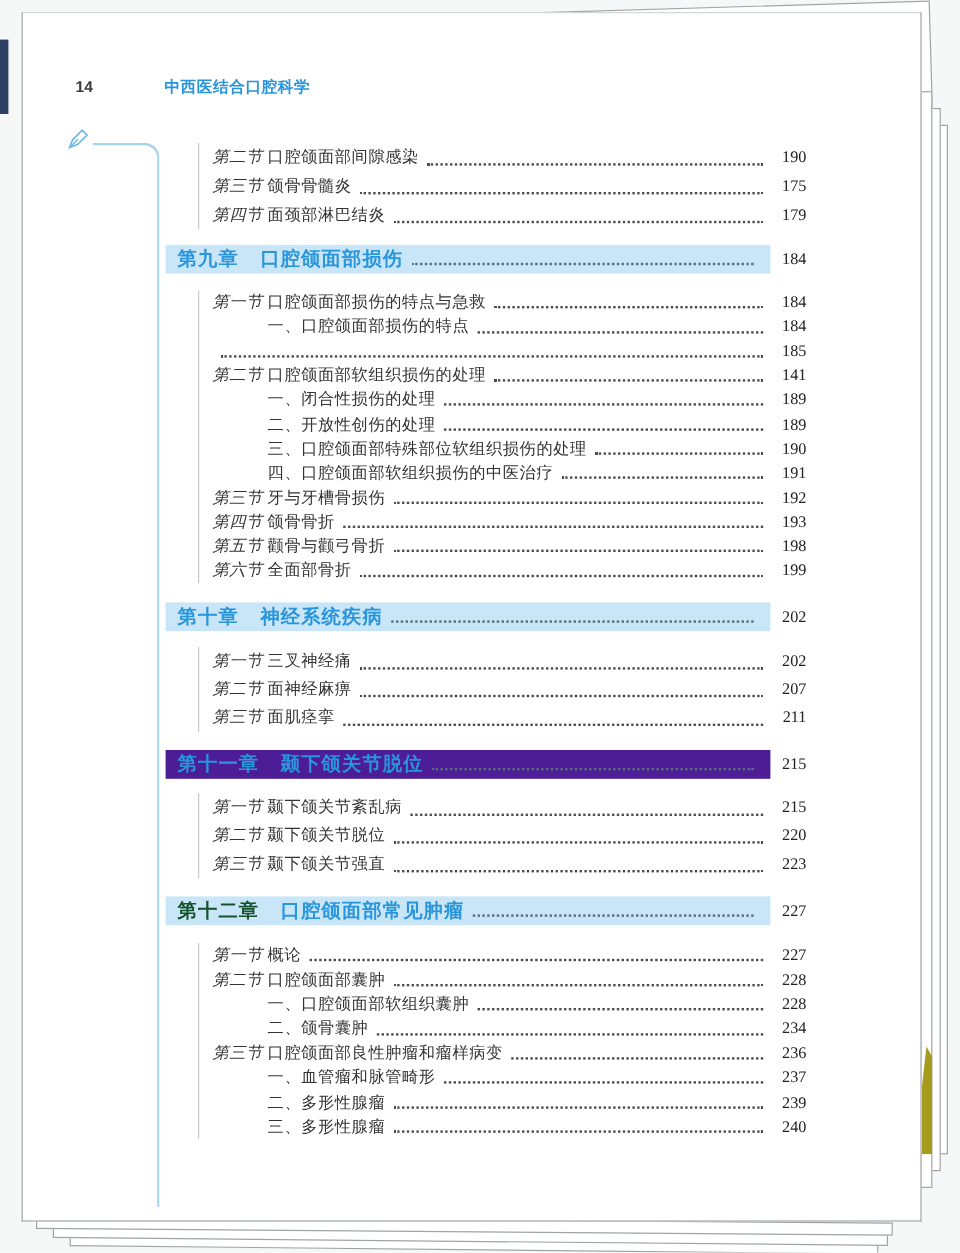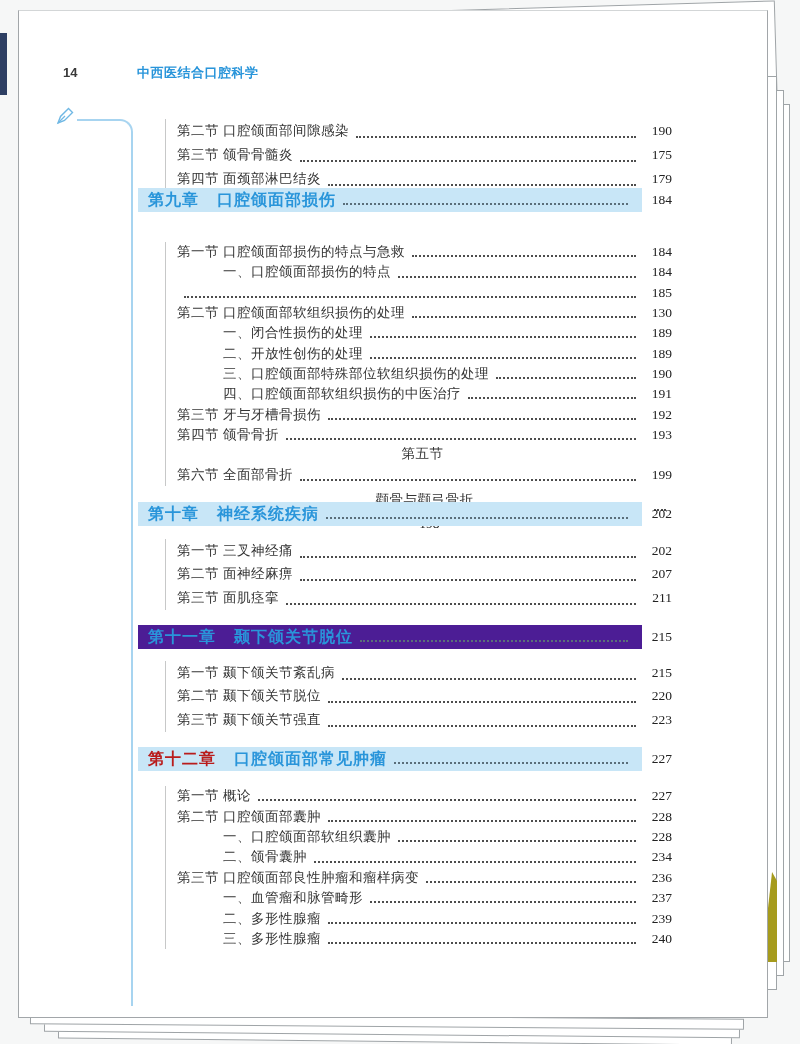--- a/index.html
+++ b/index.html
@@ -29,21 +29,21 @@
   .hdr-title{left:137px;top:66px;letter-spacing:.5px;}
   
   .quill{position:absolute;left:55px;top:105px;z-index:6;}
   .corner-line{position:absolute;left:77px;top:119px;width:56px;height:887px;z-index:5;
                border-top:2px solid #a7d4f0;border-right:2px solid #a7d4f0;
                border-top-right-radius:13px;box-sizing:border-box;}
   
   #toc{position:absolute;left:138px;top:0;width:534px;height:1044px;z-index:6;}
   .group{position:absolute;left:0;right:0;margin-left:27px;border-left:1px solid #c7c8c8;padding-left:11px;}
   .row{display:flex;align-items:center;font-size:13.5px;color:#333;}
-  .lbl{display:inline-block;width:46px;flex:0 0 46px;letter-spacing:.5px;}
+  .lbl{display:inline-block;width:46px;flex:0 0 46px;letter-spacing:.5px;font-style:italic;}
   .ttl{letter-spacing:.5px;white-space:nowrap;}
   .sub .ttl{padding-left:46px;}
   .dots{flex:1;align-self:flex-end;margin:0 6px 5px 7px;border-bottom:2px dotted #4d4d4d;min-width:12px;}
   .pg{flex:0 0 30px;width:30px;text-align:right;color:#222;}
   .chap-row{position:absolute;left:0;right:0;height:24px;display:flex;align-items:center;}
   .band{flex:1;display:flex;align-items:center;height:24px;padding:0 8px 0 10px;
         font-family:"Liberation Sans","DejaVu Sans",sans-serif;font-weight:bold;font-size:16px;}
   .chap-lbl{letter-spacing:1px;}
   .chap-ttl{margin-left:18px;letter-spacing:1px;white-space:nowrap;}
   .band .dots{border-bottom-color:#5a6e7a;margin-bottom:7px;}
@@ -88,21 +88,21 @@
           <span class="dots"></span>
           <span class="pg">175</span>
         </div>
         <div class="row sec" style="height: 24px;">
           <span class="lbl">第四节</span>
           <span class="ttl">面颈部淋巴结炎</span>
           <span class="dots"></span>
           <span class="pg">179</span>
         </div>
       </div>
-      <div class="chap-row" style="top: 188px;">
+      <div class="chap-row" style="top: 204px;">
         <div class="band" style="background: rgb(200, 230, 247);">
           <span class="chap-lbl" style="color: rgb(41, 149, 218);">第九章</span>
           <span class="chap-ttl" style="color: rgb(41, 149, 218);">口腔颌面部损伤</span>
           <span class="dots"></span>
         </div>
         <span class="pg">184</span>
       </div>
       <div class="group" style="top: 242px;">
         <div class="row sec" style="height: 20.3px;">
           <span class="lbl">第一节</span>
@@ -116,21 +116,21 @@
           <span class="pg">184</span>
         </div>
         <div class="row sub" style="height: 20.3px;">
           <span class="dots"></span>
           <span class="pg">185</span>
         </div>
         <div class="row sec" style="height: 20.3px;">
           <span class="lbl">第二节</span>
           <span class="ttl">口腔颌面部软组织损伤的处理</span>
           <span class="dots"></span>
-          <span class="pg">130</span>
+          <span class="pg">141</span>
         </div>
         <div class="row sub" style="height: 20.3px;">
           <span class="ttl">一、闭合性损伤的处理</span>
           <span class="dots"></span>
           <span class="pg">189</span>
         </div>
         <div class="row sub" style="height: 20.3px;">
           <span class="ttl">二、开放性创伤的处理</span>
           <span class="dots"></span>
           <span class="pg">189</span>
@@ -150,21 +150,21 @@
           <span class="ttl">牙与牙槽骨损伤</span>
           <span class="dots"></span>
           <span class="pg">192</span>
         </div>
         <div class="row sec" style="height: 20.3px;">
           <span class="lbl">第四节</span>
           <span class="ttl">颌骨骨折</span>
           <span class="dots"></span>
           <span class="pg">193</span>
         </div>
-        <div class="row sec" style="height: 20.3px; flex-direction: column;">
+        <div class="row sec" style="height: 20.3px;">
           <span class="lbl">第五节</span>
           <span class="ttl">颧骨与颧弓骨折</span>
           <span class="dots"></span>
           <span class="pg">198</span>
         </div>
         <div class="row sec" style="height: 20.3px;">
           <span class="lbl">第六节</span>
           <span class="ttl">全面部骨折</span>
           <span class="dots"></span>
           <span class="pg">199</span>
@@ -221,21 +221,21 @@
         </div>
         <div class="row sec" style="height: 23.6px;">
           <span class="lbl">第三节</span>
           <span class="ttl">颞下颌关节强直</span>
           <span class="dots"></span>
           <span class="pg">223</span>
         </div>
       </div>
       <div class="chap-row" style="top: 747px;">
         <div class="band" style="background: rgb(200, 230, 247);">
-          <span class="chap-lbl" style="color: #b91c1c;">第十二章</span>
+          <span class="chap-lbl" style="color: #14532d;">第十二章</span>
           <span class="chap-ttl" style="color: rgb(41, 149, 218);">口腔颌面部常见肿瘤</span>
           <span class="dots"></span>
         </div>
         <span class="pg">227</span>
       </div>
       <div class="group" style="top: 786px;">
         <div class="row sec" style="height: 20.4px;">
           <span class="lbl">第一节</span>
           <span class="ttl">概论</span>
           <span class="dots"></span>

